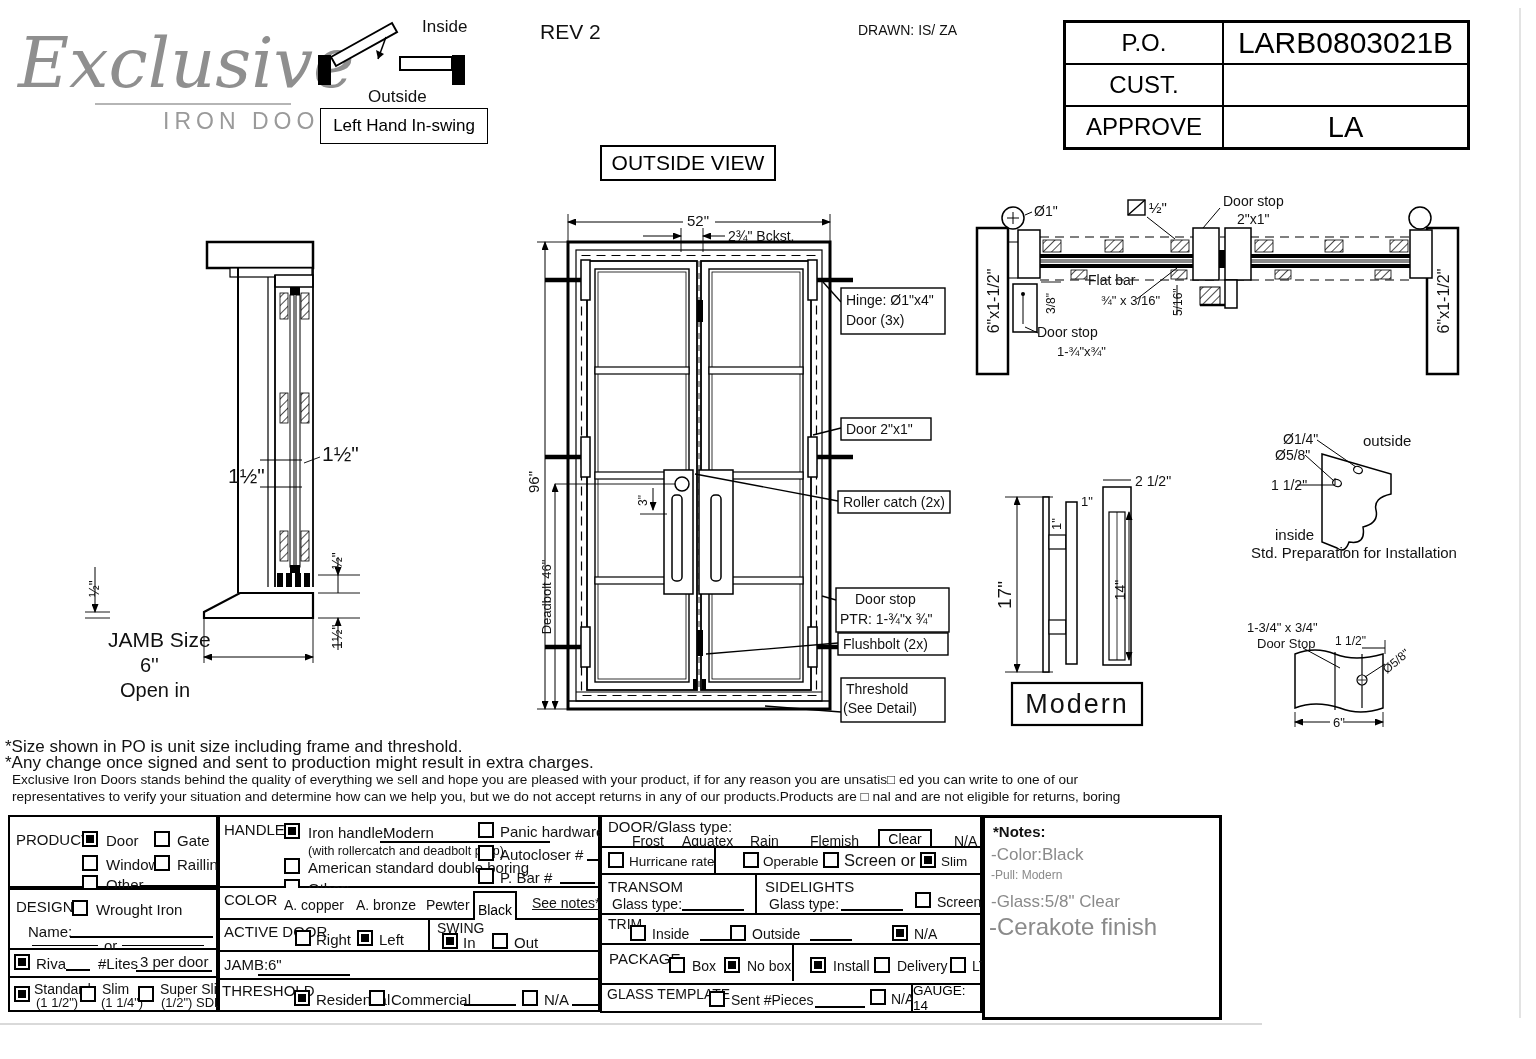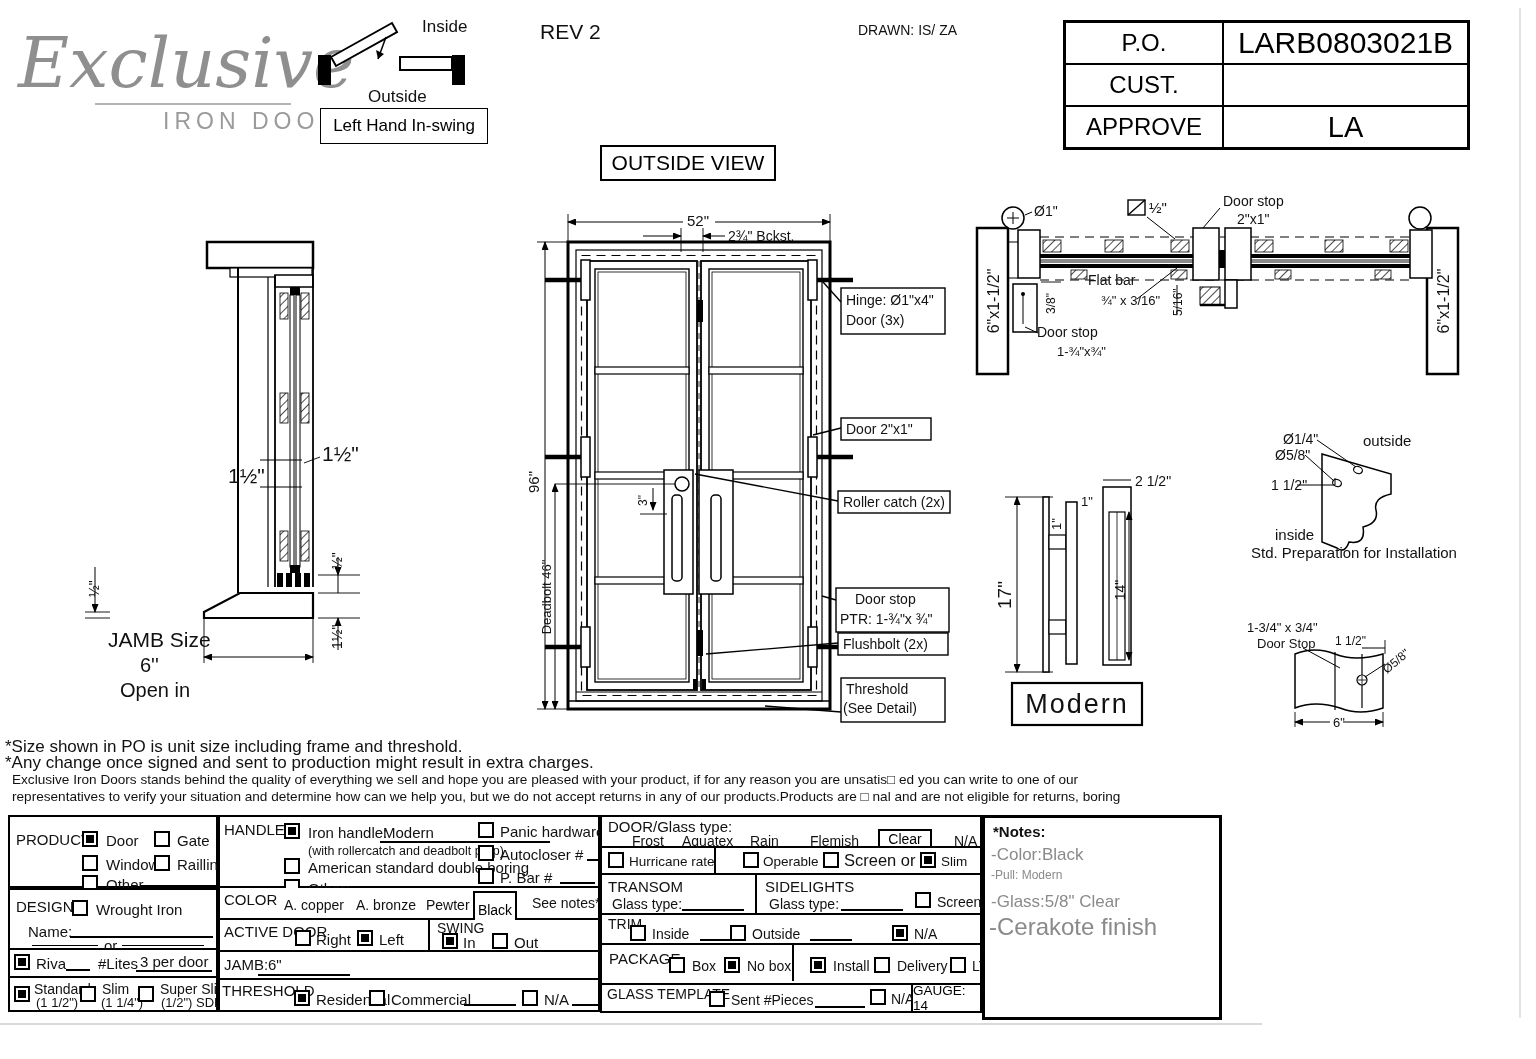--- a/index.html
+++ b/index.html
@@ -442,21 +442,21 @@
     <span class="t" style="left:150px;top:3px;font-size:14px">Super Slim</span>
     <span class="t" style="left:151px;top:17px;font-size:13px">(1/2") SDL</span>
   </div>
 
   <div class="box" style="left:218px;top:888px;width:382px;height:32px;border-top:none">
     <span class="t" style="left:4px;top:3px">COLOR</span>
     <span class="t" style="left:64px;top:9px;font-size:14px">A. copper</span>
     <span class="t" style="left:136px;top:9px;font-size:14px">A. bronze</span>
     <span class="t" style="left:206px;top:9px;font-size:14px">Pewter</span>
     <span class="box" style="left:253px;top:3px;width:44px;height:38px;display:flex;align-items:center;justify-content:center;font-size:14px">Black</span>
-    <span class="t" style="left:312px;top:7px;font-size:14px;">See notes*</span>
+    <span class="t" style="left:312px;top:7px;font-size:14px;text-decoration:underline">See notes*</span>
   </div>
 
   <div class="box" style="left:218px;top:920px;width:212px;height:32px;border-top:none">
     <span class="t" style="left:4px;top:3px">ACTIVE DOOR</span>
     <span class="cb" style="left:75px;top:10px"></span>
     <span class="t" style="left:96px;top:11px">Right</span>
     <span class="cb on" style="left:137px;top:10px"></span>
     <span class="t" style="left:159px;top:11px">Left</span>
   </div>
 

